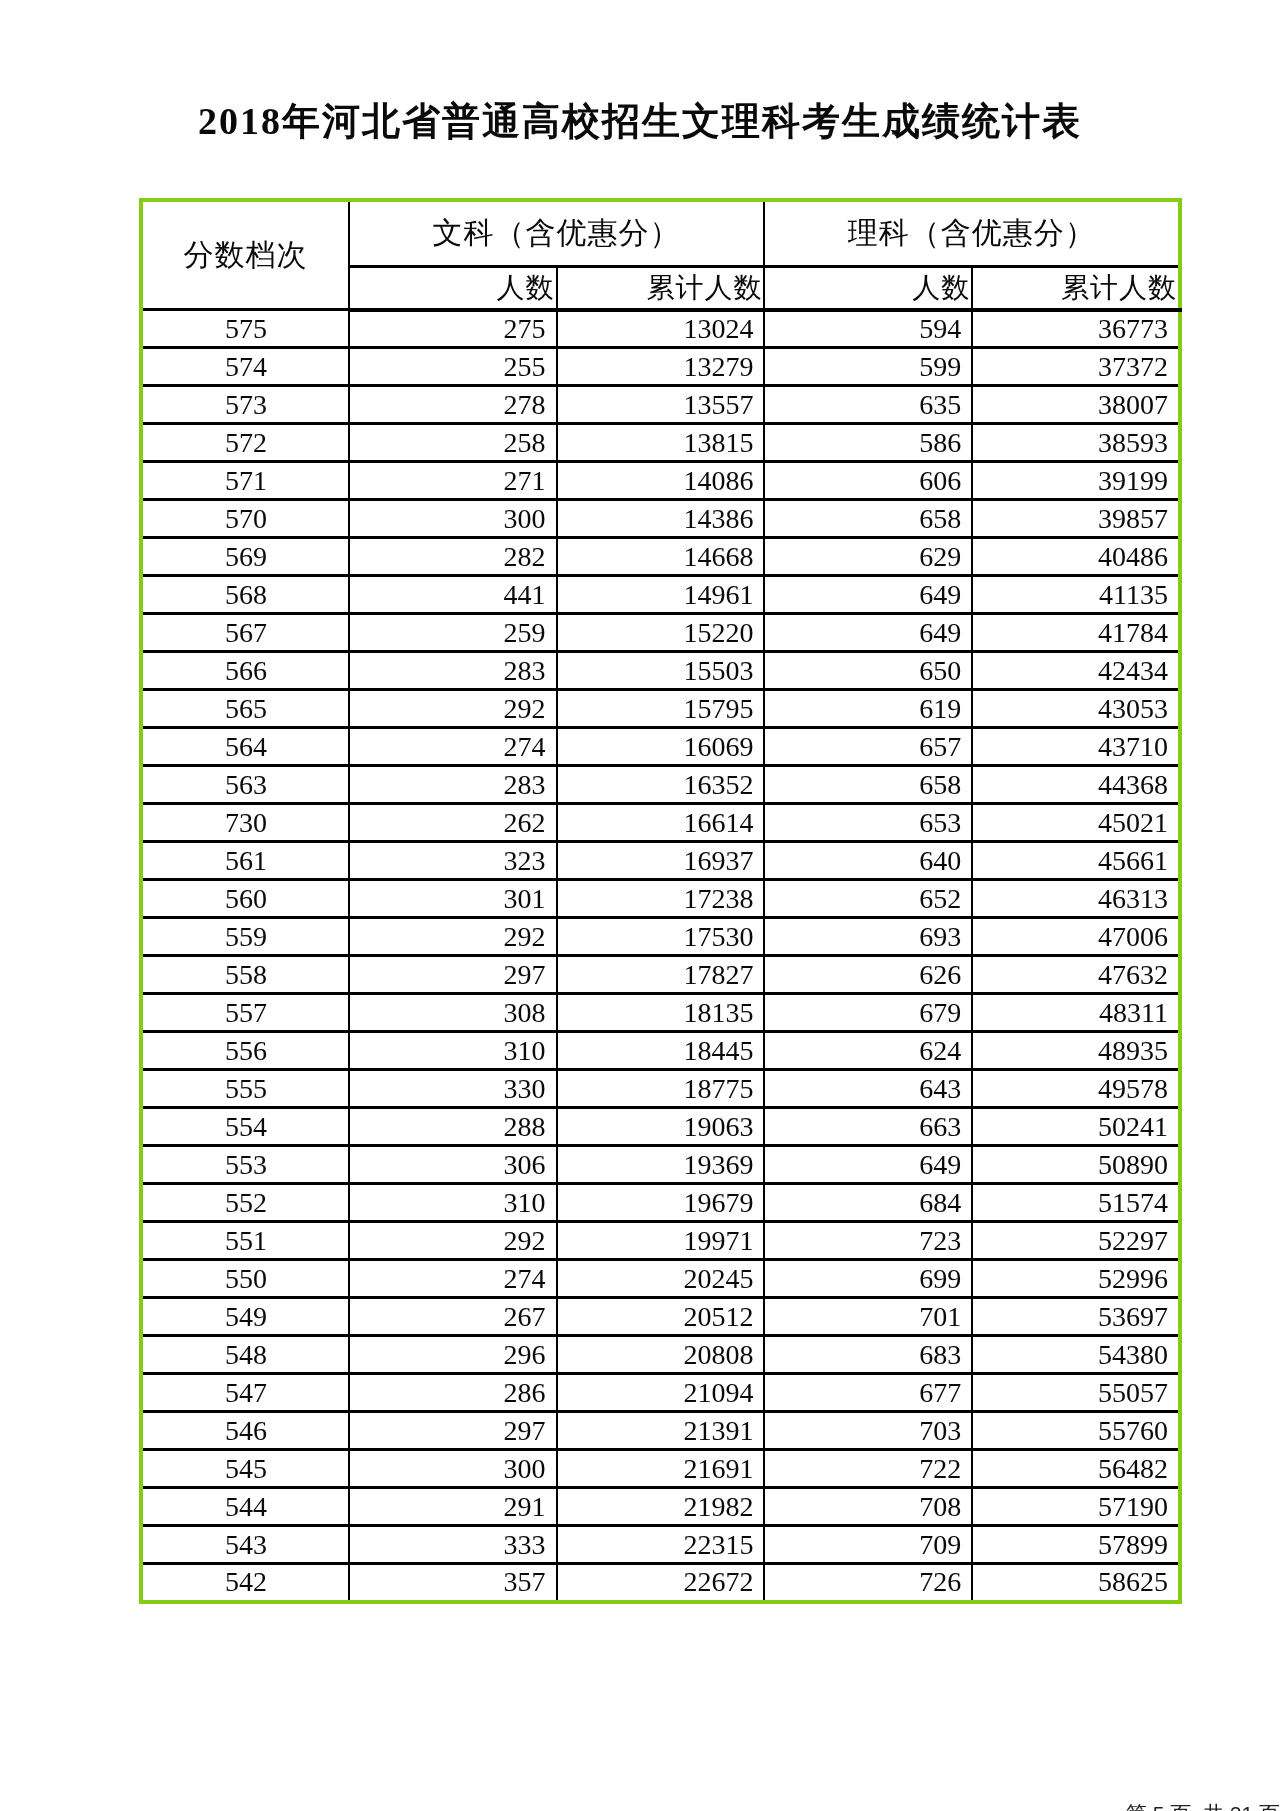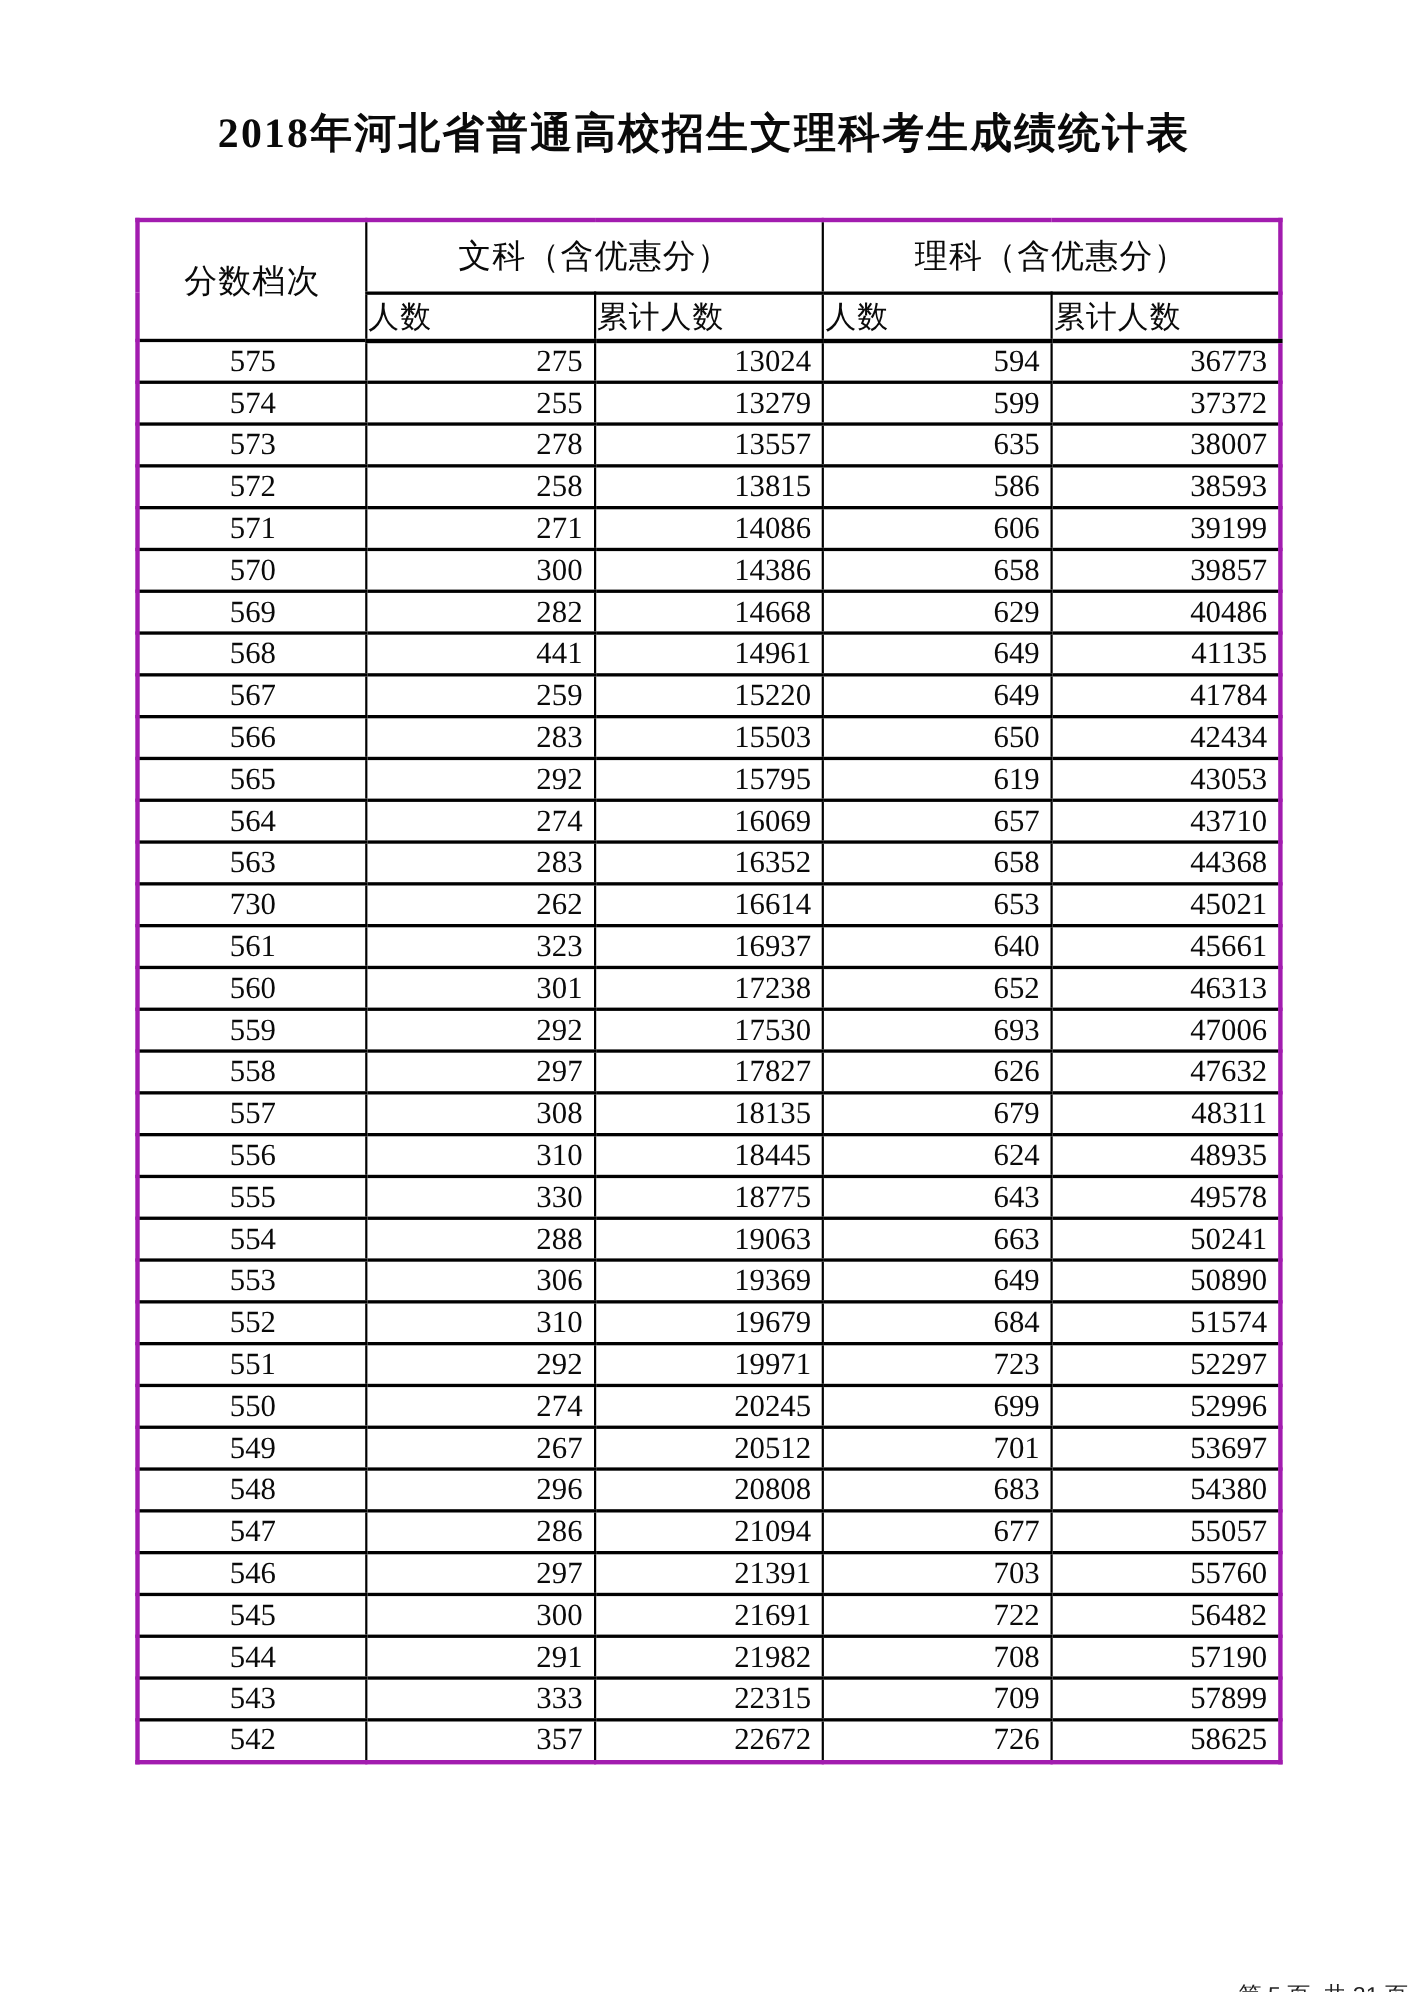--- a/index.html
+++ b/index.html
@@ -20,25 +20,25 @@
     margin: 0;
     text-align: center;
     font-size: 38px;
     font-weight: bold;
     letter-spacing: 2px;
     white-space: nowrap;
   }
   table.score-table {
     position: absolute;
     top: 198px;
-    left: 123px;
+    left: 139px;
     width: 1043px;
     border-collapse: collapse;
     table-layout: fixed;
-    border: 4px solid #a21caf;
+    border: 4px solid #84cc16;
   }
   .score-table th, .score-table td {
     border-left: 2px solid #000;
     border-right: 2px solid #000;
     border-top: 3px solid #000;
     border-bottom: 3px solid #000;
     font-weight: normal;
     overflow: hidden;
     white-space: nowrap;
   }
@@ -49,21 +49,21 @@
     text-align: center;
     vertical-align: middle;
     letter-spacing: 1px;
   }
   .score-table thead tr.group-row th.score-head {
     vertical-align: middle;
   }
   .score-table thead tr.sub-row th {
     height: 33px;
     font-size: 28px;
-    text-align: left;
+    text-align: right;
     vertical-align: middle;
     border-bottom: 4px solid #000;
     letter-spacing: 1px;
   }
   .score-table tbody td {
     height: 38px;
     font-size: 28px;
     text-align: right;
     vertical-align: middle;
     padding-right: 10px;

